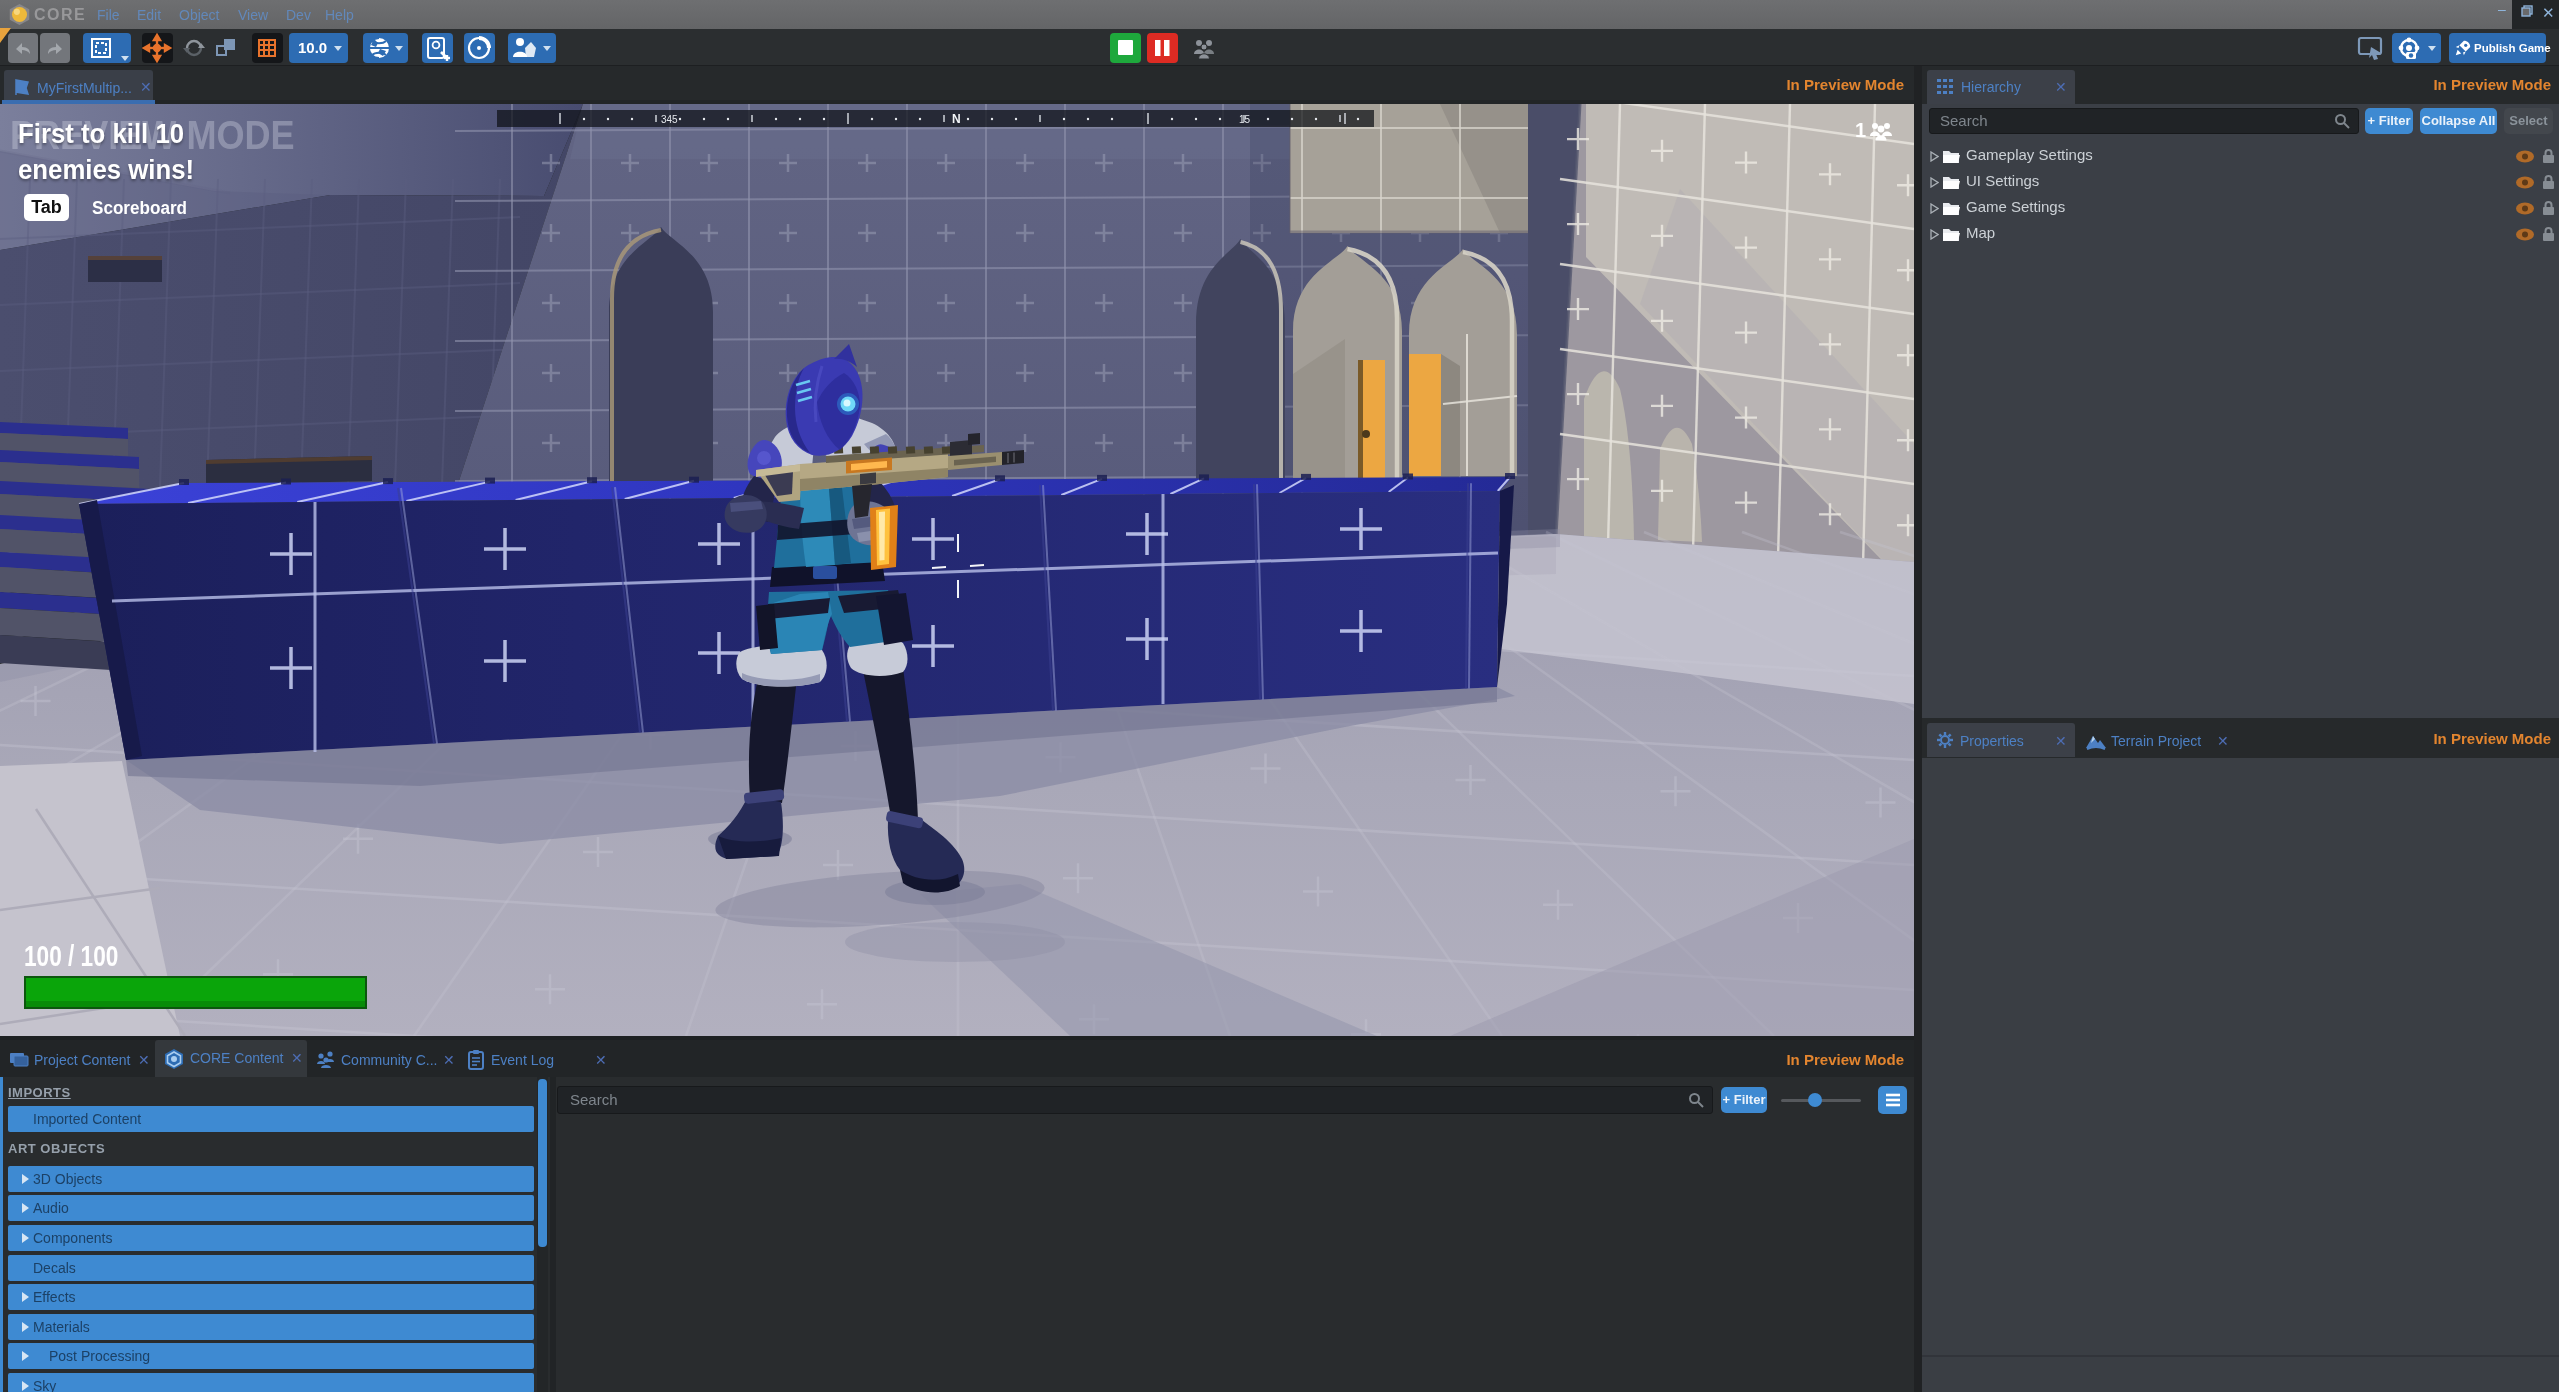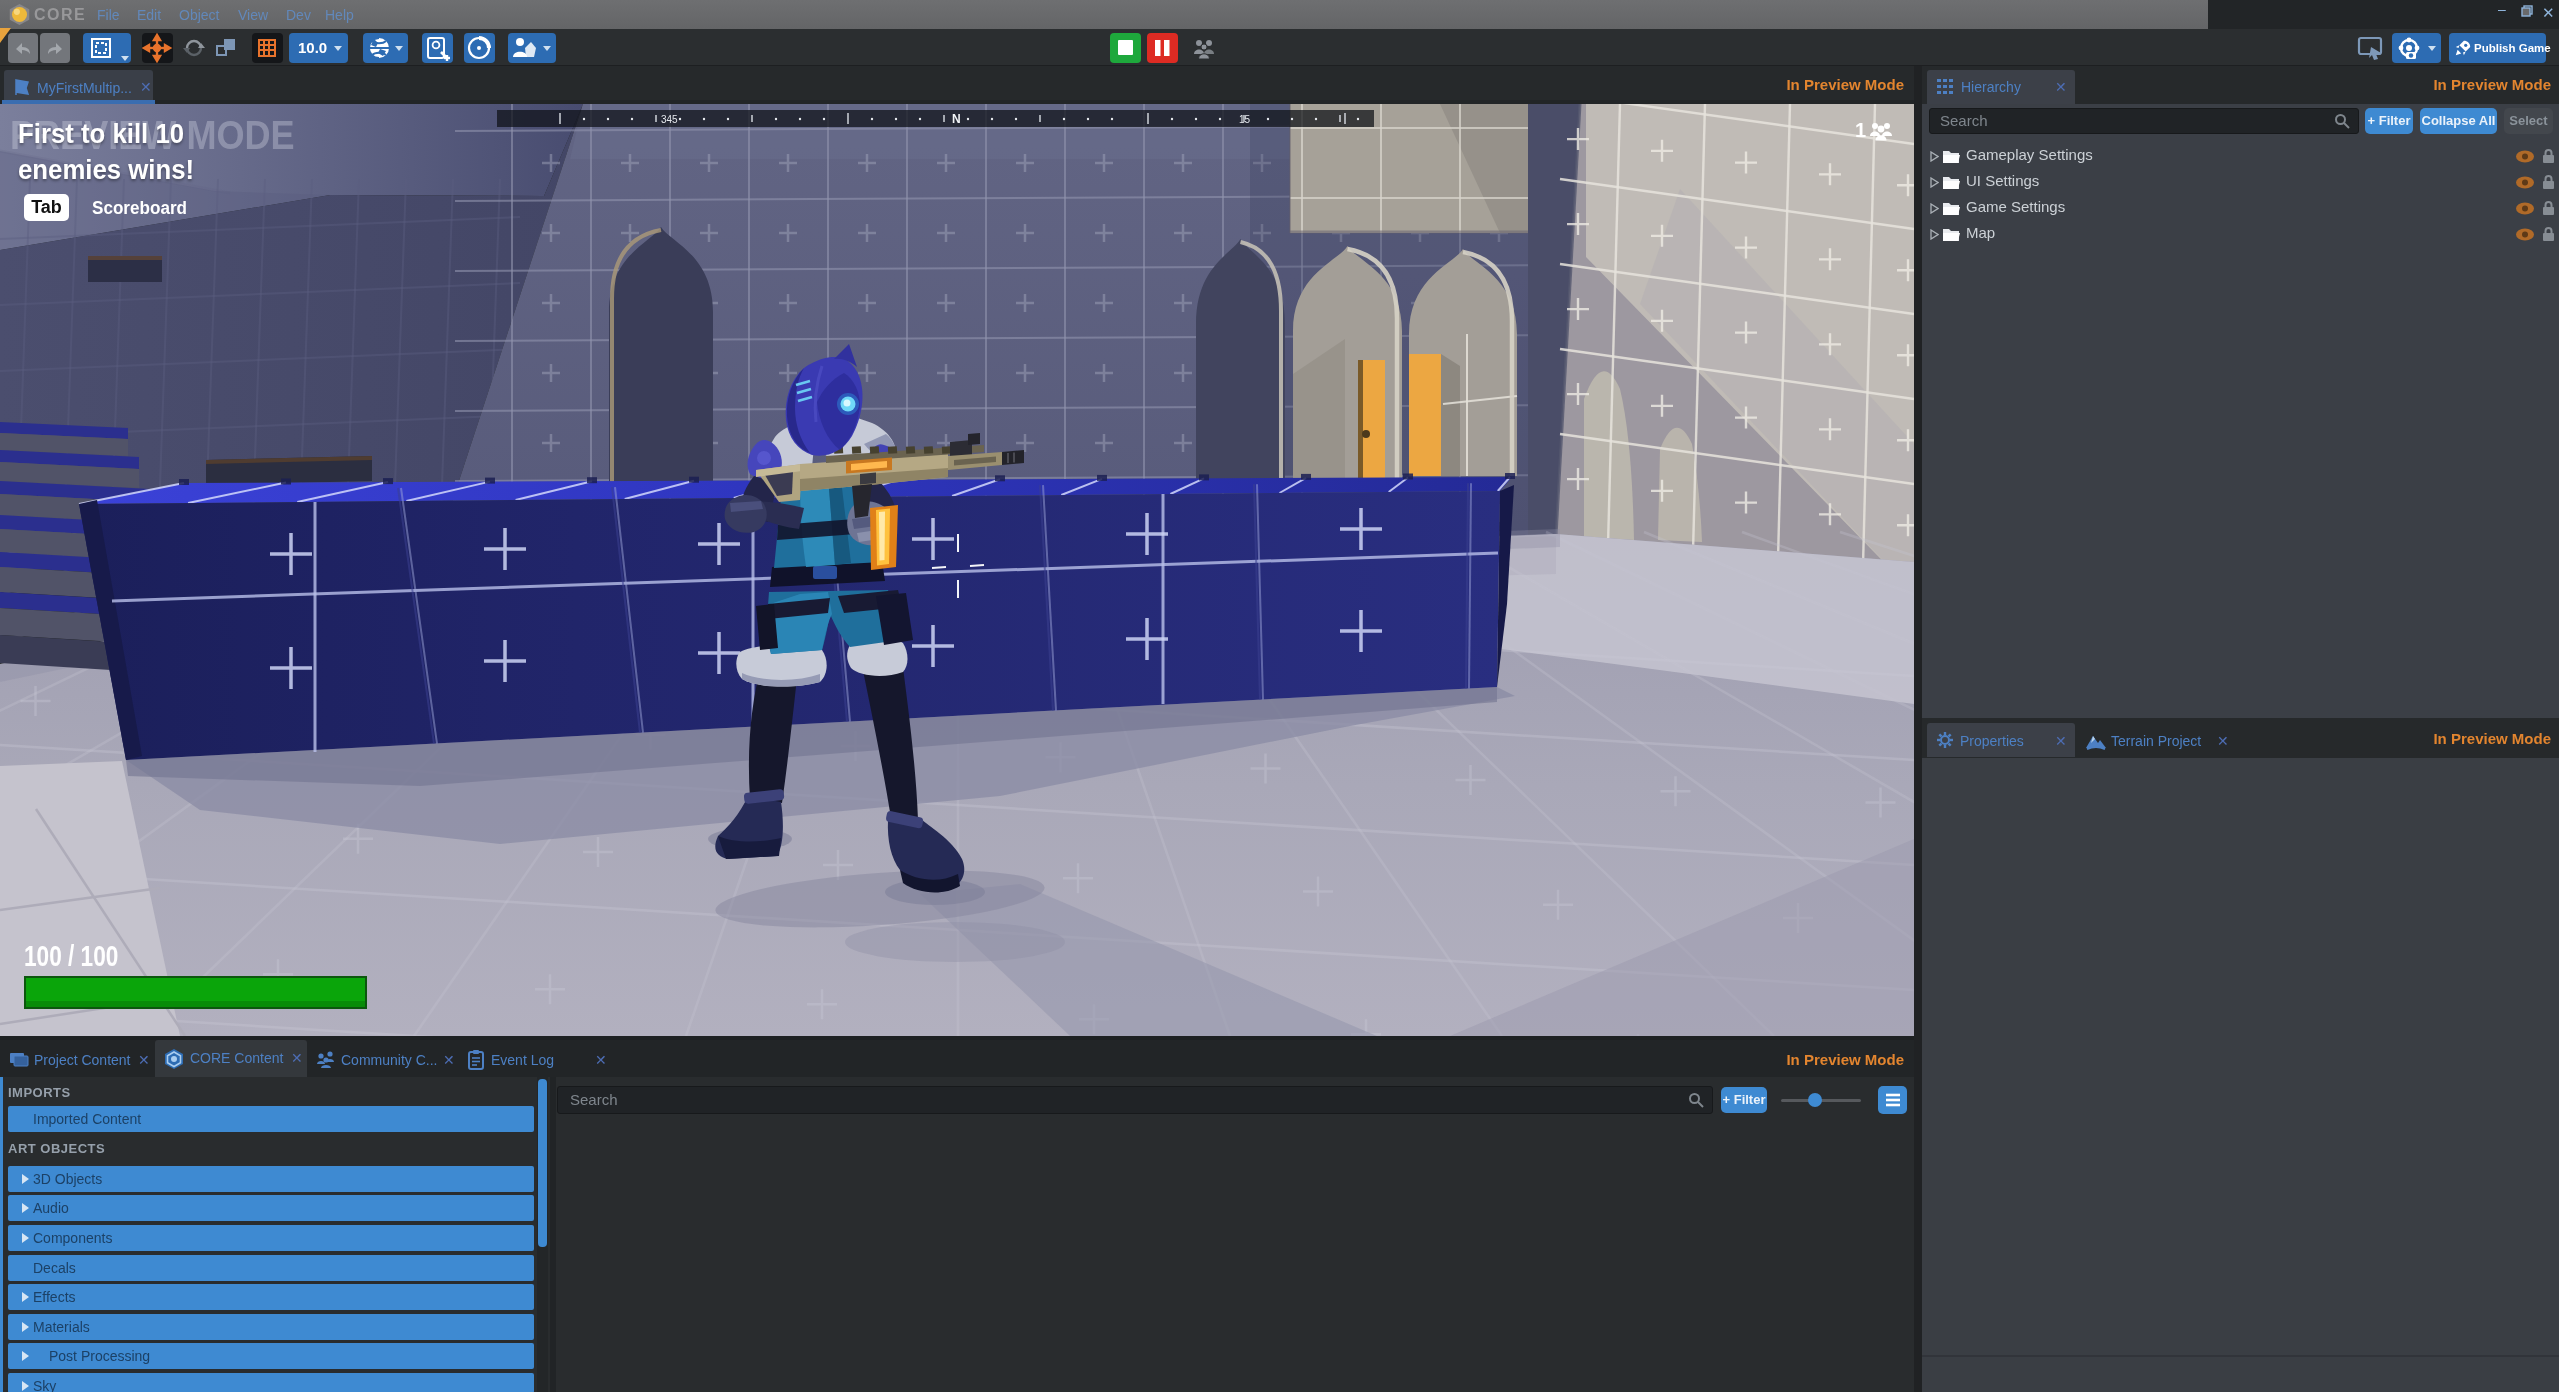--- a/index.html
+++ b/index.html
@@ -1,19 +1,19 @@
 <!DOCTYPE html>
 <html><head><meta charset="utf-8">
 <style>
 *{margin:0;padding:0;box-sizing:border-box;}
 html,body{width:2559px;height:1392px;overflow:hidden;background:#222527;font-family:"Liberation Sans",sans-serif;}
 .abs{position:absolute;}
 #app{position:relative;width:2559px;height:1392px;}
 
-#titlebar{position:absolute;left:0;top:0;width:2208px;height:29px;background:linear-gradient(#6e6f71,#646567);}
+#titlebar{position:absolute;left:0;top:0;width:2512px;height:29px;background:linear-gradient(#6e6f71,#646567);}
 .menuitem{position:absolute;top:7px;font-size:14px;color:#6288ba;}
 #winbtns span{position:absolute;top:4px;color:#8fb4da;font-size:14px;}
 
 #toolbar{position:absolute;left:0;top:29px;width:2559px;height:37px;background:#2b2e30;border-bottom:1px solid #1d1f21;}
 .tbtn{position:absolute;top:4px;height:30px;border-radius:4px;white-space:nowrap;}
 .tblue{background:#2d6cb3;}
 .tdark{background:#141619;}
 .tgrey{background:#73767b;}
 .caret{display:inline-block;width:0;height:0;border-left:4px solid transparent;border-right:4px solid transparent;border-top:5px solid #cfe0f0;vertical-align:middle;}
 
@@ -763,21 +763,21 @@
           <line x1="5" y1="15" x2="10" y2="15" stroke="#4d80c4" stroke-width="1.6"></line>
         </svg>
     <span style="position:absolute;left:34px;top:10px;">Event Log</span>
     <span style="position:absolute;left:138px;top:10px;color:#4d6db4;">✕</span>
   </div>
   <span class="orange" style="position:absolute;right:10px;top:11px;">In Preview Mode</span>
 </div>
 <div id="bottompanel">
   <div style="position:absolute;left:0;top:0;width:3px;height:356px;background:#3e8ad2;"></div>
 
-  <div class="sbhdr" style="top:8px;">IMPORTS</div>
+  <div class="sbhdr" style="top:8px;text-decoration:underline;">IMPORTS</div>
   <div class="sbbtn" style="top:29px;"><span style="margin-left:25px;">Imported Content</span></div>
   <div class="sbhdr" style="top:64px;">ART OBJECTS</div>
   <div class="sbbtn" style="top:89px;"><span class="arr"></span><span style="margin-left:25px;">3D Objects</span></div>
   <div class="sbbtn" style="top:118px;"><span class="arr"></span><span style="margin-left:25px;">Audio</span></div>
   <div class="sbbtn" style="top:148px;"><span class="arr"></span><span style="margin-left:25px;">Components</span></div>
   <div class="sbbtn" style="top:178px;"><span style="margin-left:25px;">Decals</span></div>
   <div class="sbbtn" style="top:207px;"><span class="arr"></span><span style="margin-left:25px;">Effects</span></div>
   <div class="sbbtn" style="top:237px;"><span class="arr"></span><span style="margin-left:25px;">Materials</span></div>
   <div class="sbbtn" style="top:266px;"><span class="arr"></span><span style="margin-left:41px;">Post Processing</span></div>
   <div class="sbbtn" style="top:296px;height:20px;"><span class="arr"></span><span style="margin-left:25px;">Sky</span></div>

